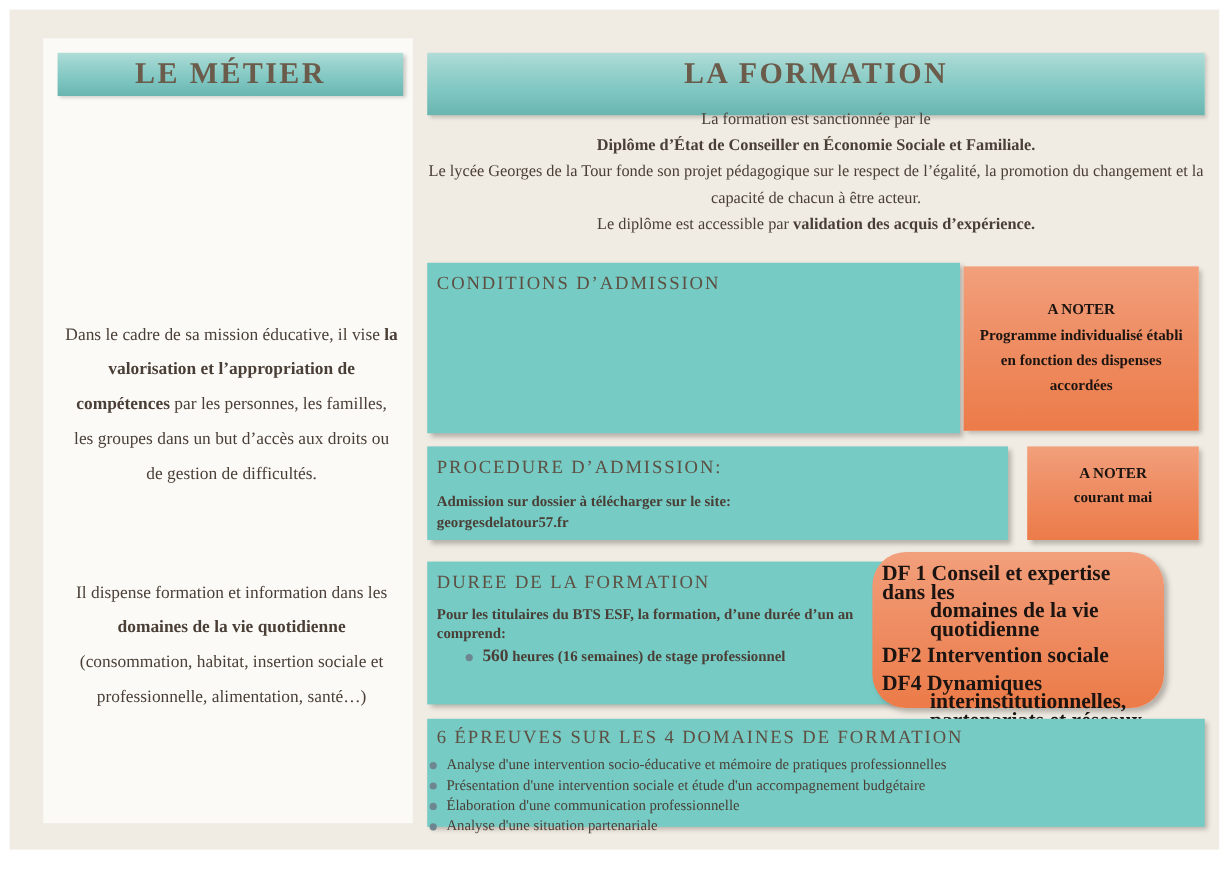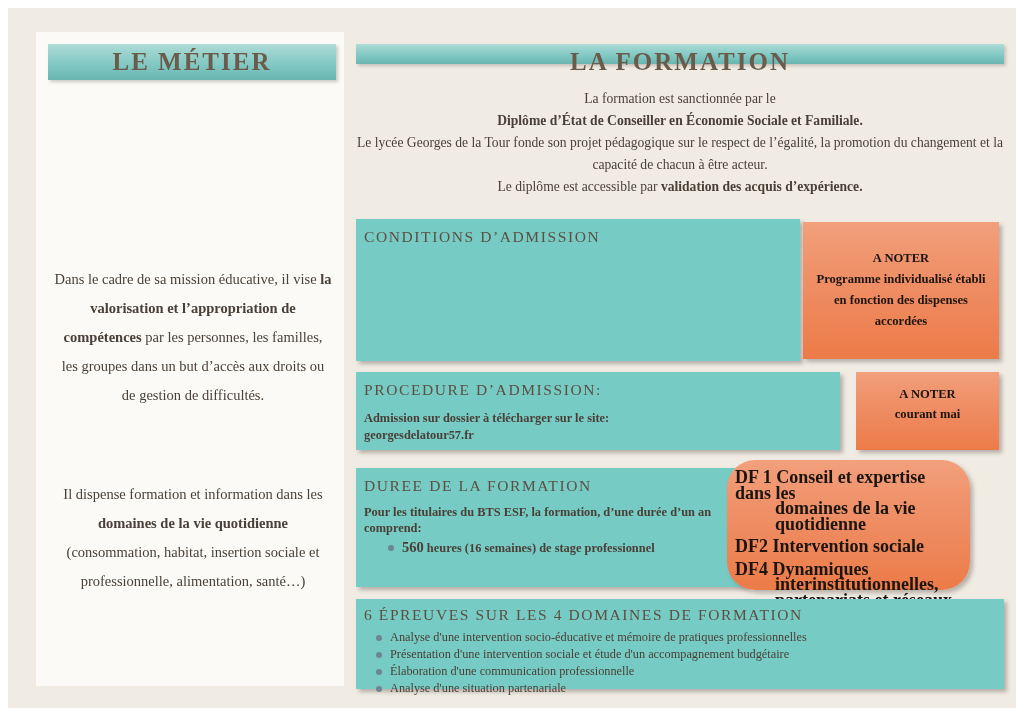--- a/index.html
+++ b/index.html
@@ -50,21 +50,21 @@
     top: 36px;
     width: 288px;
     height: 36px;
     line-height: 36px;
     font-size: 25px;
   }
   #formation-band {
     left: 348px;
     top: 36px;
     width: 648px;
-    height: 20px;
+    height: 52px;
     line-height: 36px;
     font-size: 25px;
   }
 
   .left-para {
     position: absolute;
     left: 46px;
     width: 278px;
     text-align: center;
     color: #4a3f36;
@@ -200,21 +200,21 @@
     border-radius: 28px;
   }
   #dfbox .dfrow { margin-bottom: 7px; }
   #dfbox .dfcont { display: block; padding-left: 40px; }
 
   
   #epreuves { left: 348px; top: 591px; width: 648px; height: 90px; }
   #epreuves .box-title { position:absolute; left: 8px; top: 7px; }
   #epreuves ul {
     margin: 0;
-    padding: 30px 8px 0 34px;
+    padding: 30px 8px 0 16px;
     list-style: none;
     font-size: 12.3px;
     line-height: 17px;
   }
   #epreuves li { position: relative; }
   #epreuves li::before {
     content: "";
     position: absolute;
     left: -14px; top: 6px;
     width: 6px; height: 6px;

